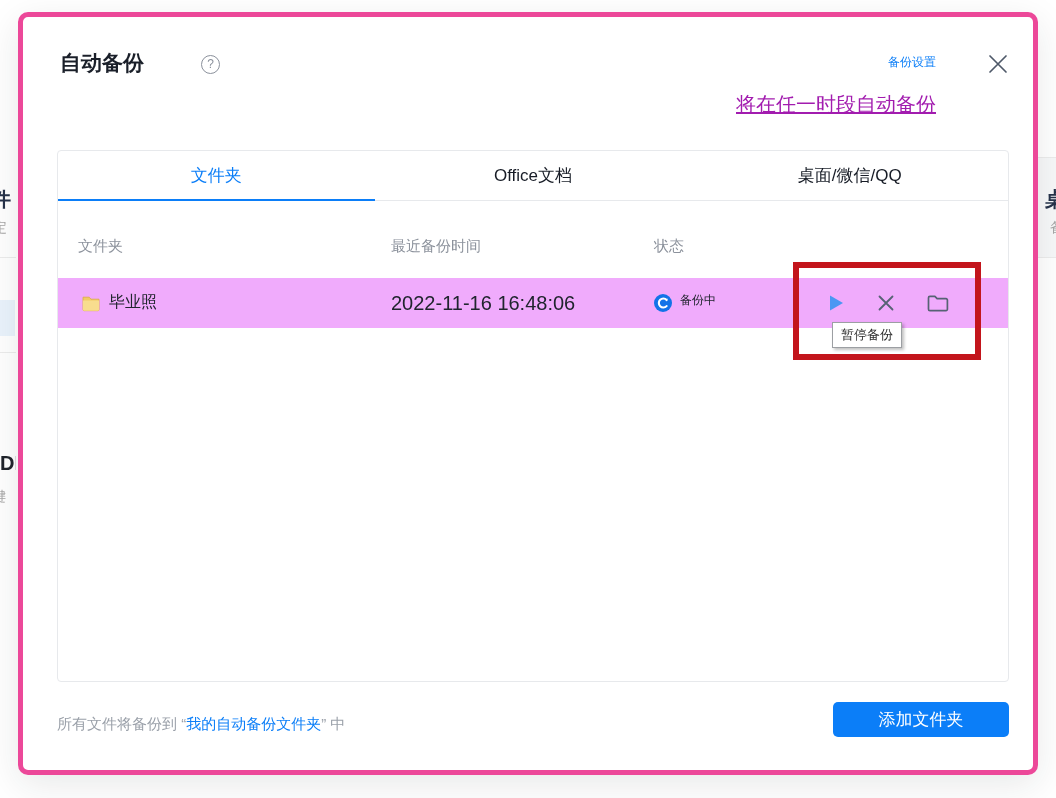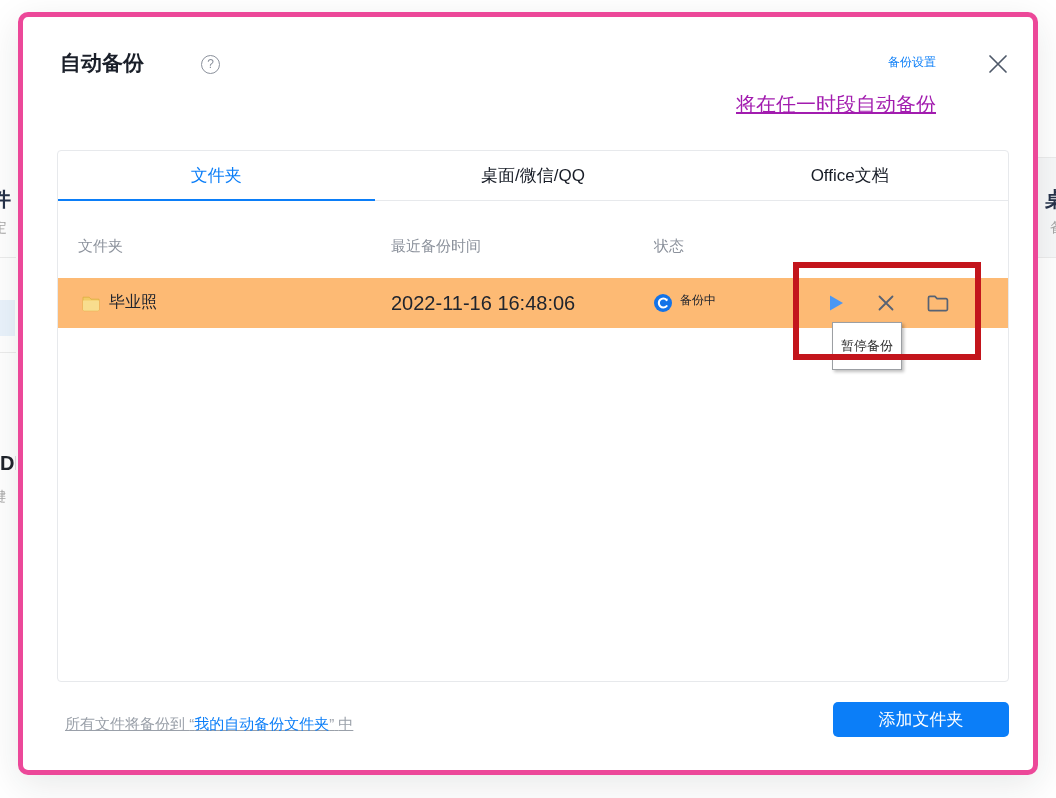--- a/index.html
+++ b/index.html
@@ -59,46 +59,46 @@
   .tab.active::after {
     content: ""; position: absolute; left: 0; right: 0; bottom: -1px; height: 2px; background: #0b7ef8;
   }
 
   .thead { position: absolute; left: 0; top: 86px; width: 100%; height: 28px; font-size: 15px; color: #8c929c; }
   .th { position: absolute; top: 0; }
   .th.c1 { left: 20px; } .th.c2 { left: 333px; } .th.c3 { left: 596px; }
 
   .row {
     position: absolute; left: 0; top: 127px; width: 100%; height: 50px;
-    background: #fdba74; cursor: pointer;
+    background: #f0abfc; cursor: pointer;
   }
   .row .folder-ic { position: absolute; left: 23px; top: 15px; }
   .row .name { position: absolute; left: 51px; top: 14px; font-size: 16px; color: #20252e; }
   .row .time { position: absolute; left: 333px; top: 14px; font-size: 20px; color: #20252e; }
   .row .status-ic { position: absolute; left: 596px; top: 16px; }
   .row .status-tx { position: absolute; left: 622px; top: 14px; font-size: 12px; color: #20252e; }
   .act { position: absolute; top: 15px; width: 20px; height: 20px; cursor: pointer; }
   .act.a1 { left: 769px; } .act.a2 { left: 818px; } .act.a3 { left: 868px; }
 
   
   .tooltip {
     position: absolute; left: 809px; top: 305px; z-index: 3;
     background: #ffffff; border: 1px solid #9c9fa3;
     box-shadow: 2px 2px 3px rgba(0,0,0,0.25);
-    font-size: 13px; color: #2d2d2d; padding: 14px 8px; white-space: nowrap;
+    font-size: 13px; color: #2d2d2d; padding: 3px 8px; white-space: nowrap;
   }
 
   
   .annotation {
     position: absolute; left: 793px; top: 262px; width: 188px; height: 98px;
     border: 6px solid #c3151c; z-index: 10; pointer-events: none;
   }
 
   
-  .footer-note { position: absolute; left: 42px; top: 698px; font-size: 15px; color: #9aa0a9; text-decoration: underline; }
+  .footer-note { position: absolute; left: 34px; top: 698px; font-size: 15px; color: #9aa0a9; }
   .footer-note .link { color: #0b7ef8; cursor: pointer; }
   .add-btn {
     position: absolute; left: 810px; top: 685px; width: 176px; height: 35px;
     background: #0b7ef8; border: none; border-radius: 5px;
     color: #fff; font-size: 17px; cursor: pointer;
     font-family: "Liberation Sans", "DejaVu Sans", sans-serif;
   }
 </style>
 </head>
 <body>
@@ -130,22 +130,22 @@
   <div class="close-btn">
     <svg width="28" height="28" viewBox="0 0 28 28">
       <path d="M6 6 L22 22 M22 6 L6 22" stroke="#4e5969" stroke-width="1.7" stroke-linecap="round" fill="none"></path>
     </svg>
   </div>
   <div class="dlg-hint">将在任一时段自动备份</div>
 
   <div class="panel">
     <div class="tabs">
       <div class="tab active">文件夹</div>
+      <div class="tab">Office文档</div>
       <div class="tab">桌面/微信/QQ</div>
-      <div class="tab">Office文档</div>
     </div>
 
     <div class="thead">
       <span class="th c1">文件夹</span>
       <span class="th c2">最近备份时间</span>
       <span class="th c3">状态</span>
     </div>
 
     <div class="row">
       <span class="folder-ic">

